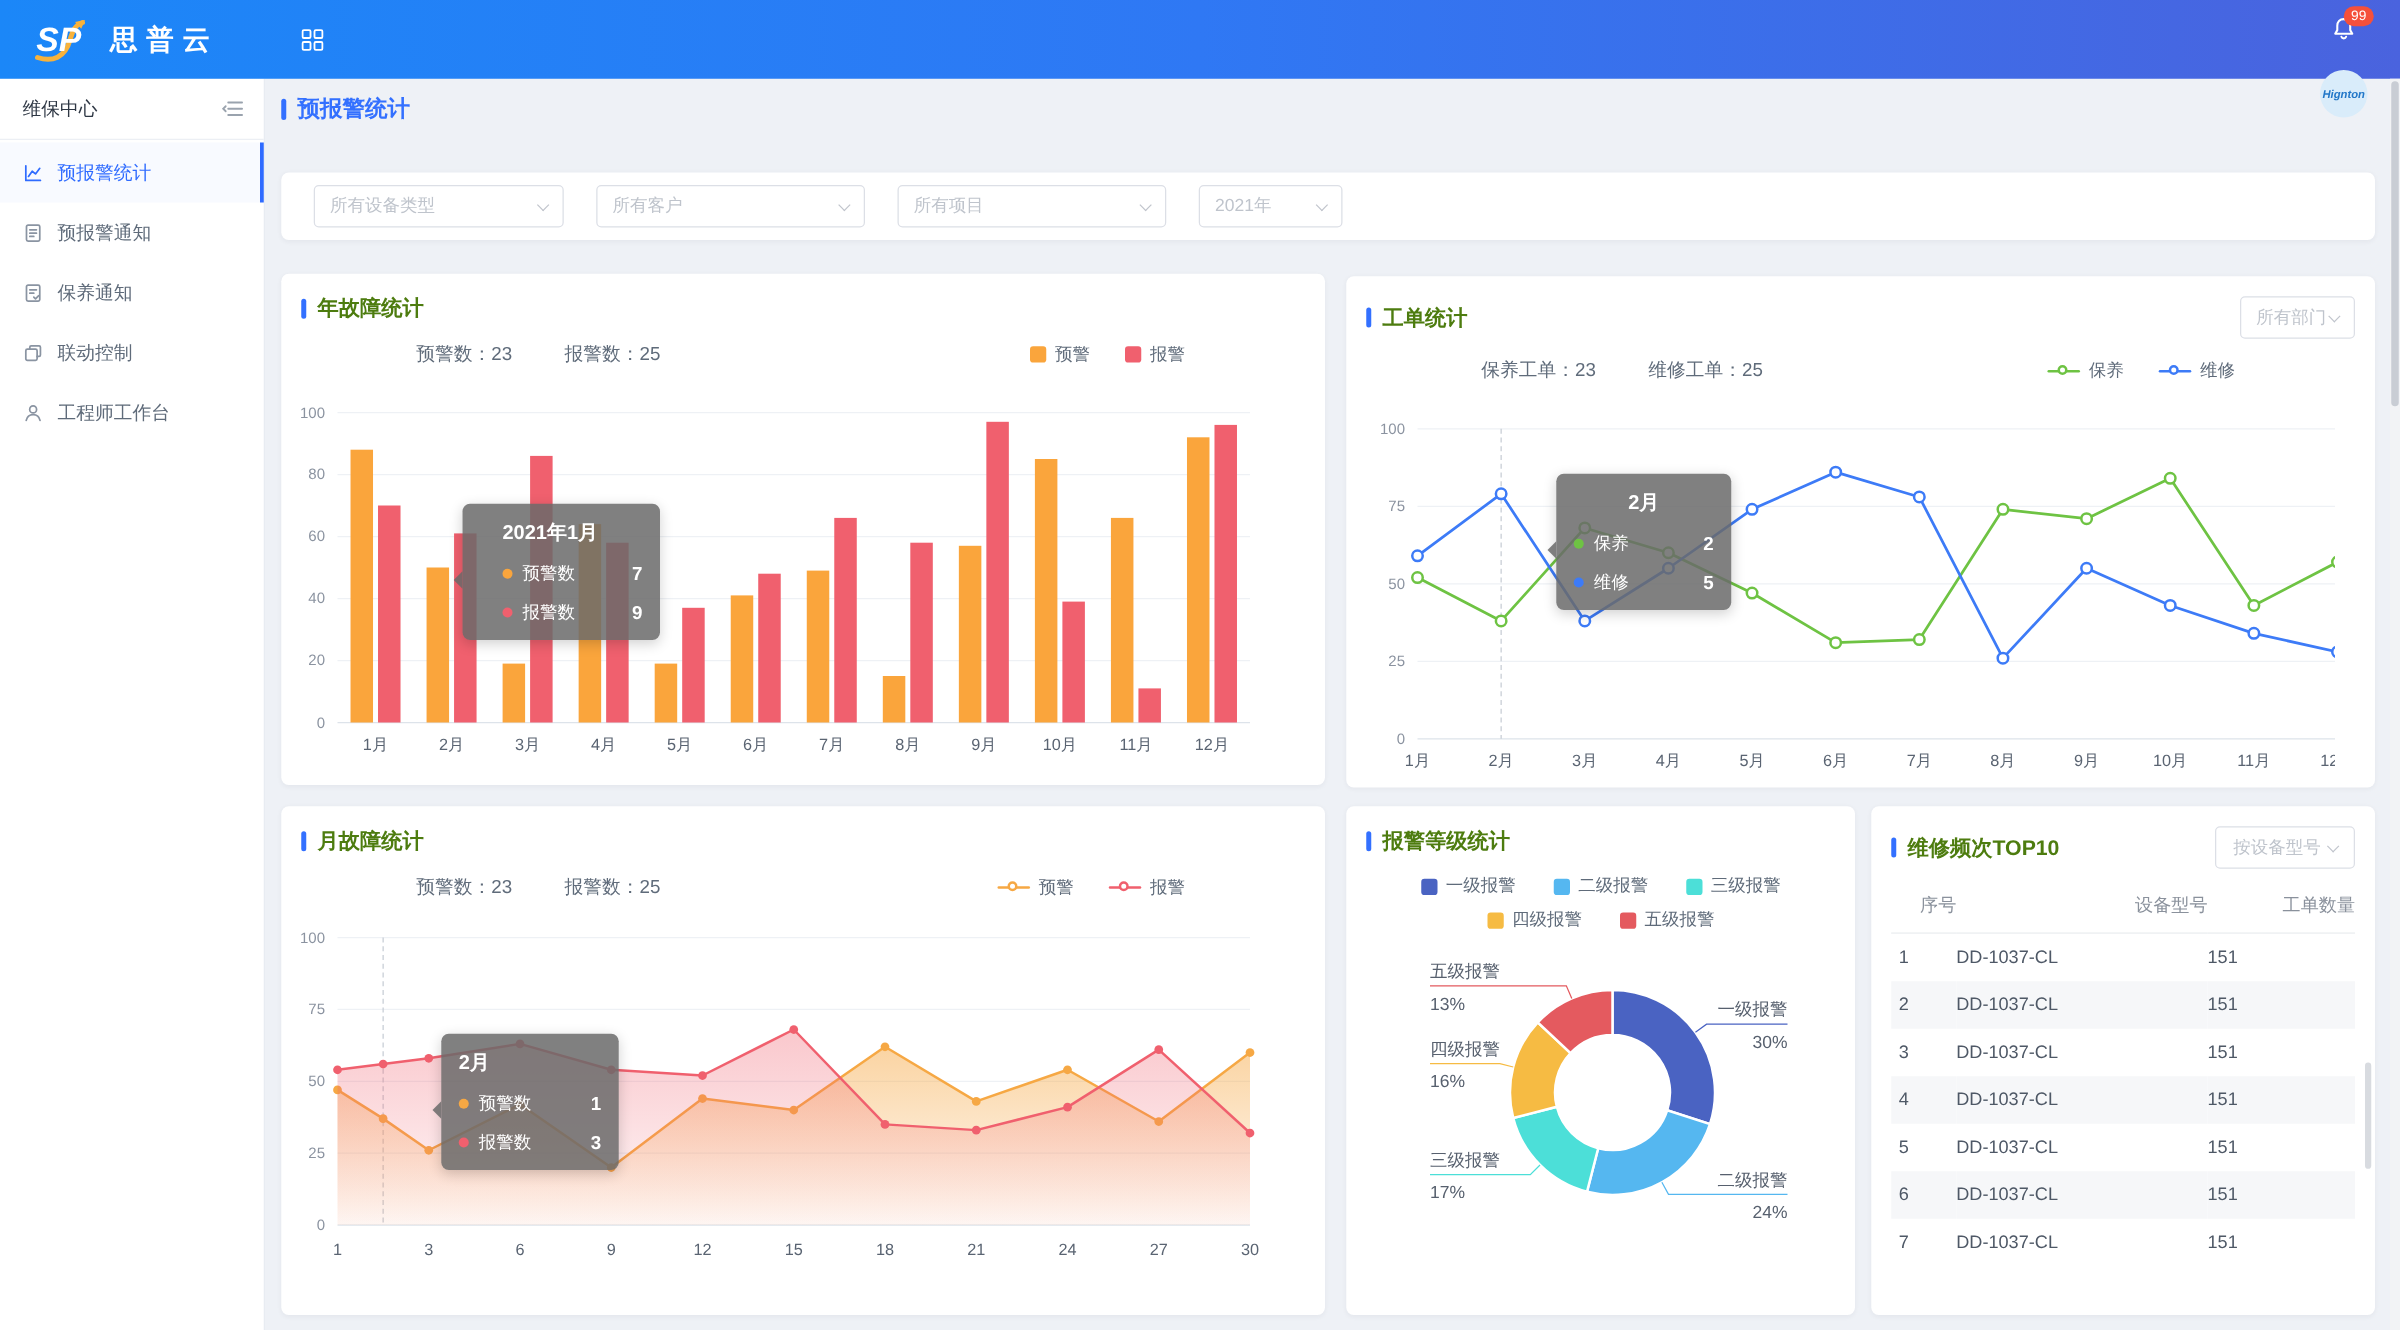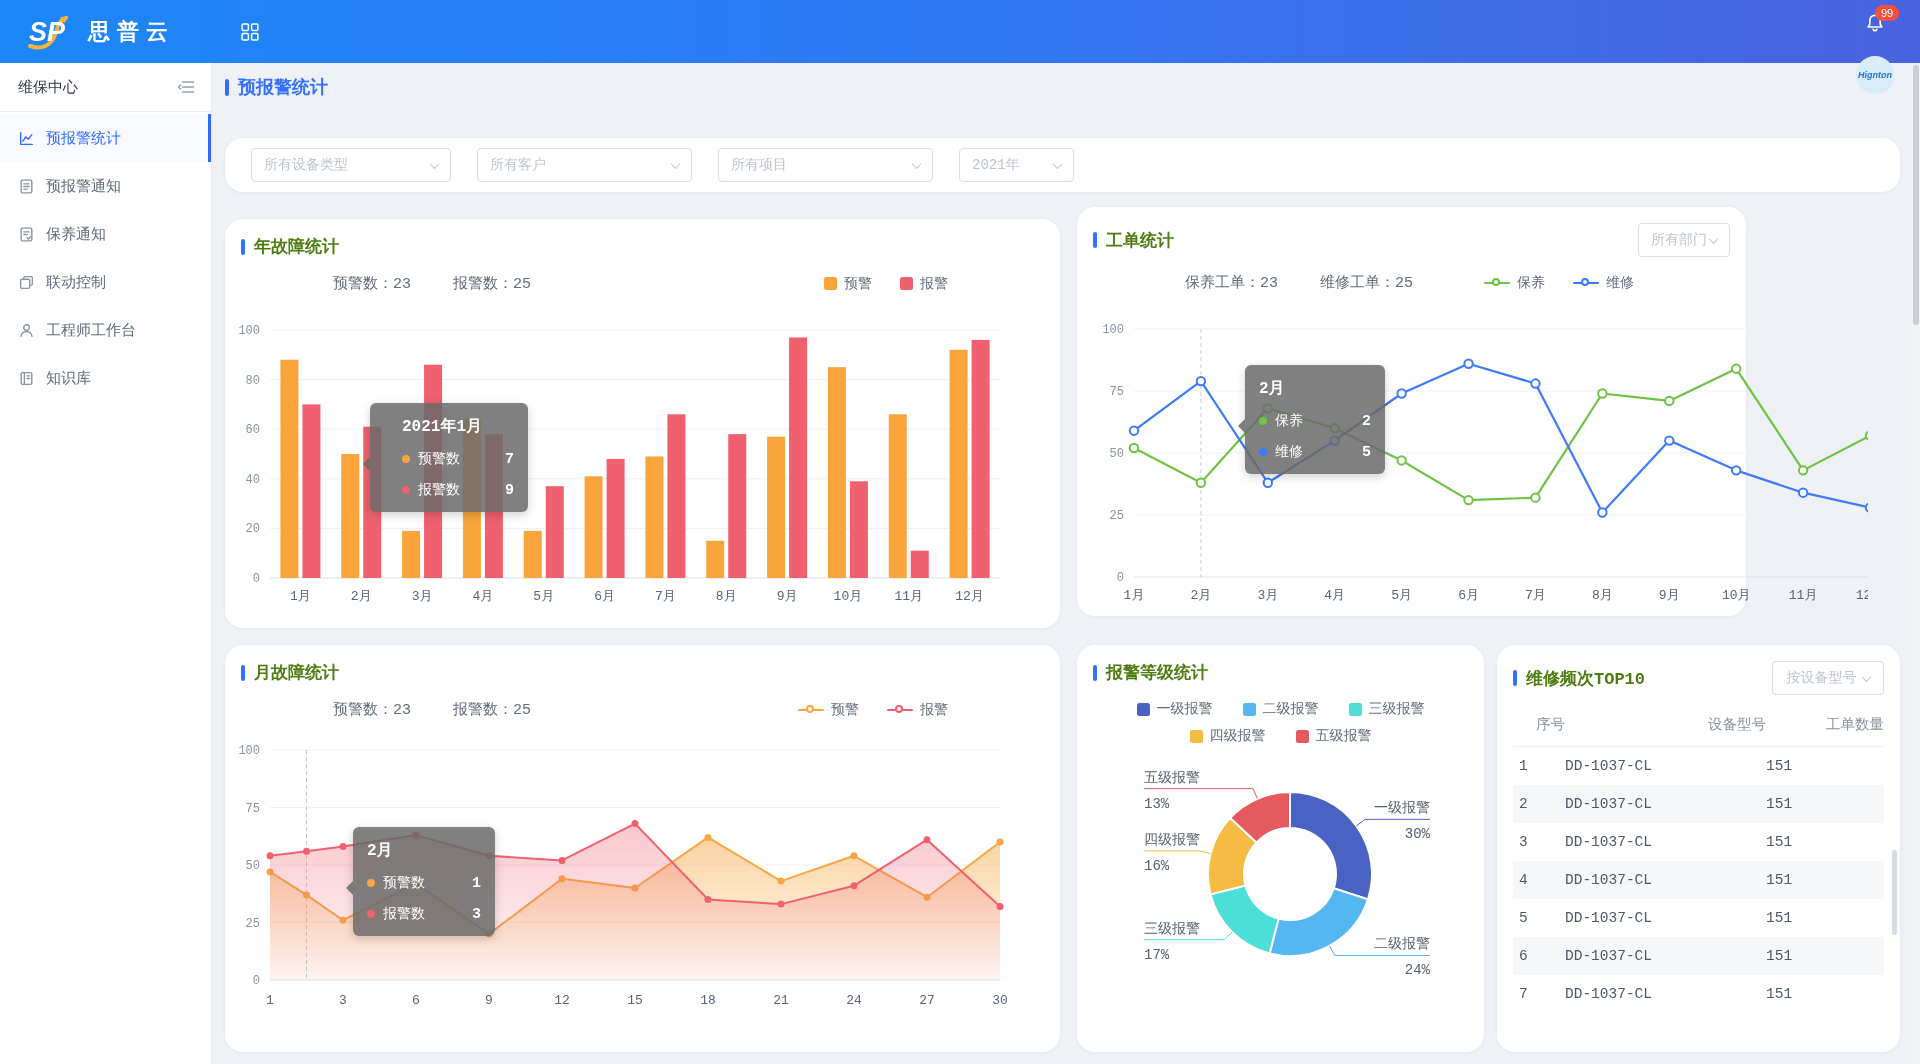--- a/index.html
+++ b/index.html
@@ -35,29 +35,29 @@
   .menu-item.active { color:#2F6BFF; background:rgba(47,107,255,.03); }
   .menu-item.active .mi-ic { color:#2F6BFF; }
   .menu-item.active::after { content:""; position:absolute; right:0; top:0; bottom:0; width:3px; background:#2F6BFF; }
 
   
   .main { position:absolute; left:212px; top:63px; width:1708px; height:1001px; }
   .page-title-row { position:absolute; left:13px; top:12px; display:flex; align-items:center; }
   .marker { width:4px; height:17px; background:#3370FF; border-radius:2px; margin-right:9px; }
   .page-title { color:#3370FF; font-size:18px; font-weight:700; }
 
-  .card { position:absolute; background:#fff; border-radius:18px; box-shadow:0 1px 4px rgba(31,45,61,.05);font-family:Liberation Mono, monospace; }
+  .card { position:absolute; background:#fff; border-radius:6px; box-shadow:0 1px 4px rgba(31,45,61,.05); }
   .filter-card { left:13px; top:75px; width:1675px; height:54px; display:flex; align-items:center; gap:26px; padding-left:26px; }
   .select { height:34px; border:1px solid #DCDFE6; border-radius:4px; background:#fff; display:flex;
     align-items:center; padding:0 12px; color:#BFC4CC; font-size:14px; cursor:pointer; }
   .chev { width:7px; height:7px; border-right:1.5px solid #C0C4CC; border-bottom:1.5px solid #C0C4CC;
     transform:rotate(45deg) translate(-1px,-1px); margin-left:auto; }
 
   #card-bar   { left:13px;   top:156px; width:835px; height:409px; }
-  #card-line  { left:865px;  top:144px; width:669px; height:409px; }
+  #card-line  { left:865px;  top:158px; width:823px; height:409px;text-align:center; }
   #card-area  { left:13px;   top:582px; width:835px; height:407px; }
   #card-pie   { left:865px;  top:582px; width:407px; height:407px; }
   #card-table { left:1285px; top:582px; width:403px; height:407px; }
 
   .card-head { display:flex; align-items:center; padding:16px 16px 0 16px; }
   .card-head .marker { height:16px; }
   .card-title { color:#4d7c0f; font-size:17px; font-weight:700; }
   .head-select { margin-left:auto; width:92px; }
   .head-select-lg { margin-left:auto; width:112px; justify-content:center; gap:4px; }
   .head-select-lg .chev { margin-left:2px; }
@@ -192,29 +192,20 @@
           <span>联动控制</span>
         </div>
         <div class="menu-item">
           <span class="mi-ic">
             <svg width="17" height="17" viewBox="0 0 16 16" fill="none" stroke="currentColor" stroke-width="1.3" stroke-linecap="round" stroke-linejoin="round">
               <circle cx="8" cy="5.2" r="2.6"></circle>
               <path d="M2.8 13.5c.6-3 2.6-4.4 5.2-4.4s4.6 1.4 5.2 4.4"></path>
             </svg>
           </span>
           <span>工程师工作台</span>
-        </div>
-        <div class="menu-item">
-          <span class="mi-ic">
-            <svg width="17" height="17" viewBox="0 0 16 16" fill="none" stroke="currentColor" stroke-width="1.3" stroke-linecap="round" stroke-linejoin="round">
-              <rect x="3" y="2.5" width="10" height="11" rx="1.2"></rect>
-              <path d="M6 2.5v11M8.5 5.5H11M8.5 8H11"></path>
-            </svg>
-          </span>
-          <span>知识库</span>
         </div>
       </nav>
   </aside>
 
   <main class="main">
     <div class="page-title-row">
       <span class="marker"></span>
       <span class="page-title">预报警统计</span>
     </div>
 

